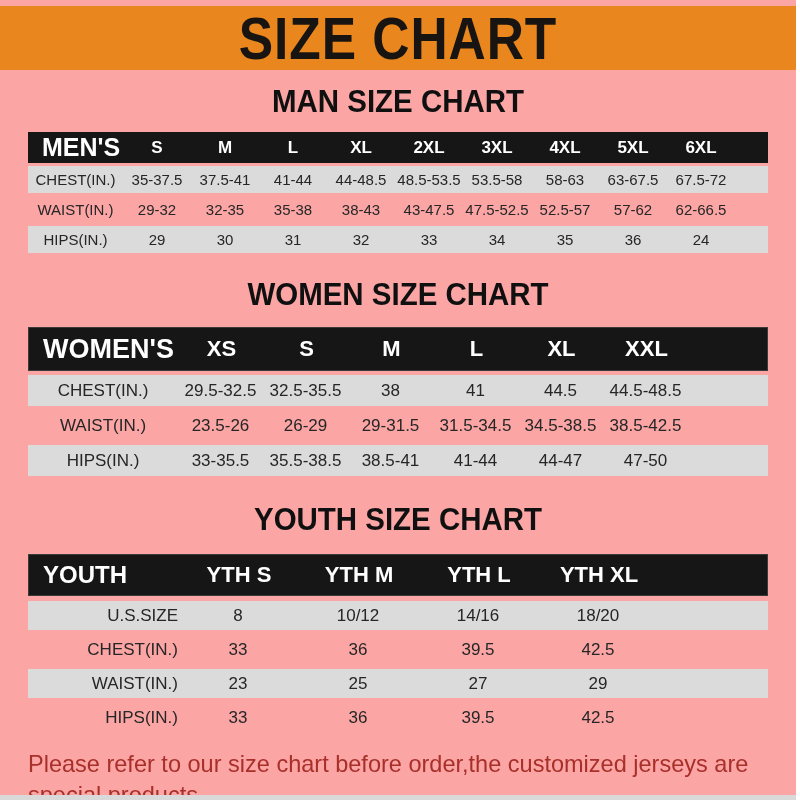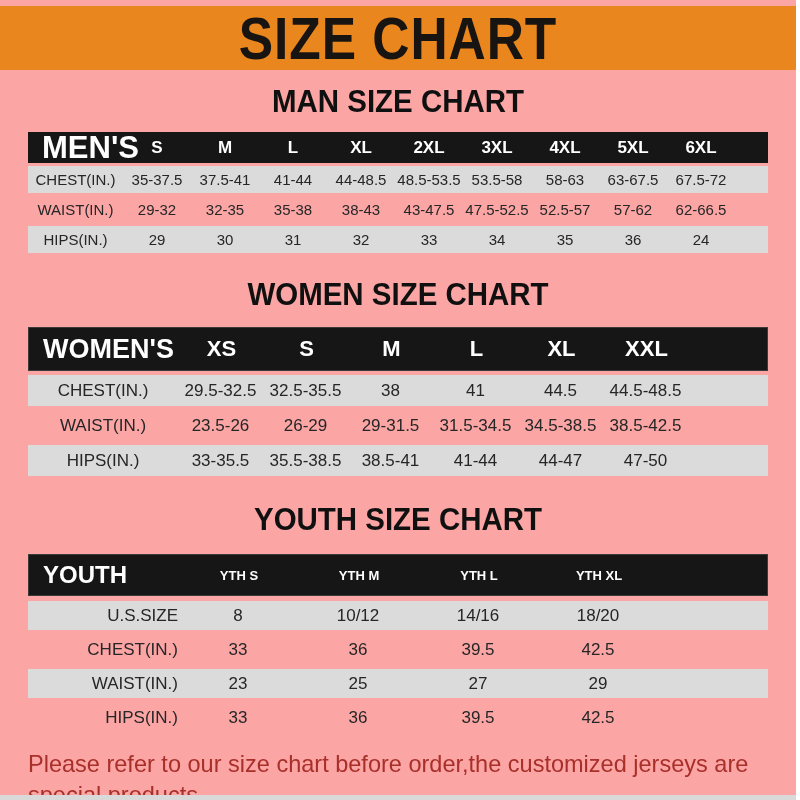--- a/index.html
+++ b/index.html
@@ -18,38 +18,38 @@
   
   .size-table{width:740px;margin:12px auto 0;}
   .thead{background:#161616;color:#ffffff;display:flex;align-items:center;}
   .corner{font-weight:bold;padding-left:14px;box-sizing:border-box;white-space:nowrap;}
   .col{text-align:center;font-weight:bold;white-space:nowrap;}
   .trow{display:flex;align-items:center;margin-top:3px;color:#262626;}
   .trow.alt{background:#DBDBDB;}
   .row-label,.cell{text-align:center;white-space:nowrap;}
   
   .section-men .thead{height:31px;}
-  .section-men .corner{width:95px;font-size:31px;}
+  .section-men .corner{width:95px;font-size:25px;}
   .section-men .col{width:68px;font-size:17px;}
   .section-men .trow{height:27px;font-size:15px;}
   .section-men .row-label{width:95px;font-size:15px;}
   .section-men .cell{width:68px;}
   
   .section-women .size-table{margin-top:14px;}
   .section-women .thead{height:44px;border:1px solid #3a3a3a;box-sizing:border-box;width:740px;}
   .section-women .corner{width:150px;font-size:27px;}
   .section-women .col{width:85px;font-size:22px;}
   .section-women .trow{height:31px;font-size:17px;margin-top:4px;}
   .section-women .row-label{width:150px;}
   .section-women .cell{width:85px;}
   
   .section-youth .size-table{margin-top:16px;}
   .section-youth .thead{height:42px;border:1px solid #3a3a3a;box-sizing:border-box;width:740px;}
   .section-youth .corner{width:150px;font-size:24px;}
-  .section-youth .col{width:120px;font-size:13px;}
+  .section-youth .col{width:120px;font-size:22px;}
   .section-youth .trow{height:29px;font-size:17px;margin-top:5px;}
   .section-youth .row-label{width:150px;text-align:right;}
   .section-youth .cell{width:120px;}
   
   .footer-note{margin:16px 0 0 28px;color:#A8302A;font-size:24px;line-height:31px;
                transform:scaleX(0.98);transform-origin:left;}
   .bottom-strip{position:absolute;left:0;right:0;bottom:0;height:5px;background:#D9D9D9;}
 </style>
 </head>
 <body>

